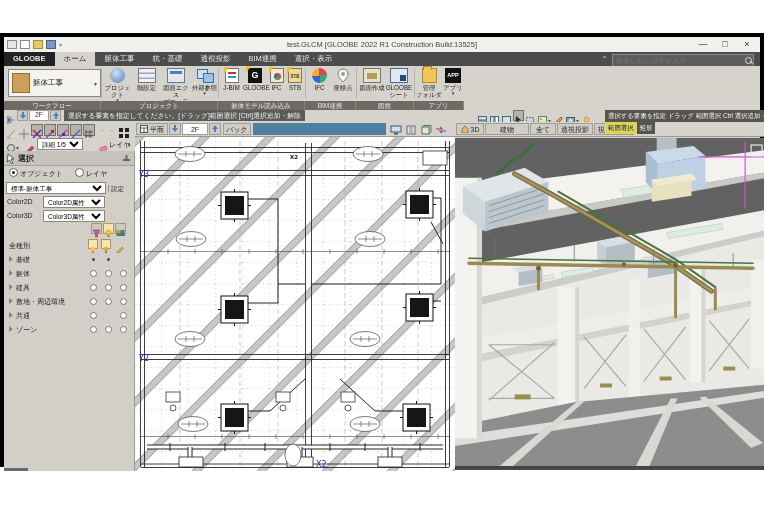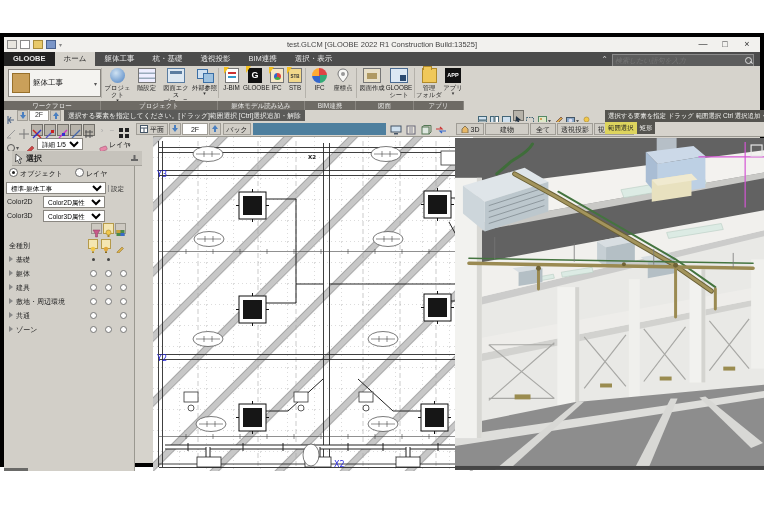--- a/index.html
+++ b/index.html
@@ -45,21 +45,21 @@
   .tb2{position:absolute;left:0;top:86px;width:132px;height:14px;}
   .tb3{position:absolute;left:0;top:100px;width:132px;height:14px;}
   .tbtn{position:absolute;height:11px;box-sizing:border-box;border:1px solid #a09d96;background:#ccc9c2;font-size:7px;text-align:center;color:#333;}
   .statusmsg{position:absolute;background:#5b5b59;color:#f0f0ee;font-size:6.8px;line-height:11px;padding:0 4px;height:11px;white-space:nowrap;overflow:hidden;}
   .mini{position:absolute;width:12px;height:12px;border:1px solid #a5a29b;background:#d0cdc6;box-sizing:border-box;}
   .mini.pressed{background:#b7b3aa;border-color:#72706a;}
   .mini.flat{border-color:transparent;background:transparent;}
   select.tsel{font-size:6.5px;height:12px;border:1px solid #8a8781;background:#fff;font-family:inherit;padding:0;}
   
   .panel{position:absolute;left:0;top:114px;width:131px;height:320px;background:#d2cfc8;border-right:1px solid #9a9890;box-sizing:border-box;}
-  .panel-h{position:absolute;left:8px;top:0;width:100%;height:14px;background:#c6c3bc;border-bottom:1px solid #a6a39c;display:flex;align-items:center;font-size:8px;font-weight:bold;color:#222;}
+  .panel-h{position:absolute;left:0;top:0;width:100%;height:14px;background:#c6c3bc;border-bottom:1px solid #a6a39c;display:flex;align-items:center;font-size:8px;font-weight:bold;color:#222;}
   .prow{position:absolute;left:0;width:100%;font-size:7px;color:#222;}
   .radio{display:inline-block;width:7px;height:7px;border:1px solid #666;border-radius:50%;background:#fff;vertical-align:-1px;margin-right:2px;position:relative;}
   .radio.on::after{content:"";position:absolute;left:1.5px;top:1.5px;width:3px;height:3px;background:#222;border-radius:50%;}
   select.psel{font-size:6.5px;height:12px;border:1px solid #8a8781;background:#fff;font-family:inherit;max-width:100%;}
   .cir{position:absolute;width:7px;height:7px;border:1px solid #777;border-radius:50%;background:#fdfdfd;box-sizing:border-box;}
   .dot2{position:absolute;width:3px;height:3px;background:#444;border-radius:50%;}
   .tri{display:inline-block;width:0;height:0;border-top:3px solid transparent;border-bottom:3px solid transparent;border-left:4px solid #888;margin-right:3px;}
   .pico{position:absolute;width:11px;height:11px;border:1px solid #9b988f;background:#cdc9c1;box-sizing:border-box;}
   .pico.on{background:#f4e6b2;border-color:#b59a4a;}
   
@@ -386,21 +386,21 @@
               <rect x="2" y="2" width="7" height="7" fill="#dfe8e0" stroke="#575"></rect>
               <path d="M2 2l2-1.5h7V7L9 9" fill="none" stroke="#575"></path>
             </svg></div>
       <div class="mini flat" style="position:static;width:14px;height:11px;"><svg width="12" height="10">
               <path d="M1 4h6L5 2" stroke="#c33" fill="none" stroke-width="1.2"></path>
               <path d="M11 6H5l2 2" stroke="#36c" fill="none" stroke-width="1.2"></path>
             </svg></div>
     </div>
   </div>
 
-  <div class="abs" style="left:149px;top:99px;width:320px;height:334px;background:#fef9c3;border-top:1px solid #9a9890;">
+  <div class="abs" style="left:131px;top:99px;width:320px;height:334px;background:#fef9c3;border-top:1px solid #9a9890;">
    <svg width="320" height="334" viewBox="0 0 320 334">
     <defs>
       <pattern id="grid" width="27" height="21" patternUnits="userSpaceOnUse">
         <line x1="0" y1="20.5" x2="27" y2="20.5" stroke="#dcdcdc" stroke-dasharray="1 3"></line>
         <line x1="26.5" y1="0" x2="26.5" y2="21" stroke="#dcdcdc" stroke-dasharray="1 3"></line>
       </pattern>
       <pattern id="hatch" width="46" height="46" patternUnits="userSpaceOnUse" patternTransform="rotate(45)">
         <rect width="46" height="46" fill="none"></rect>
         <rect x="0" width="7" height="46" fill="#c7c7c7"></rect>
         <line x1="0.4" y1="0" x2="0.4" y2="46" stroke="#999" stroke-width="0.8"></line>

